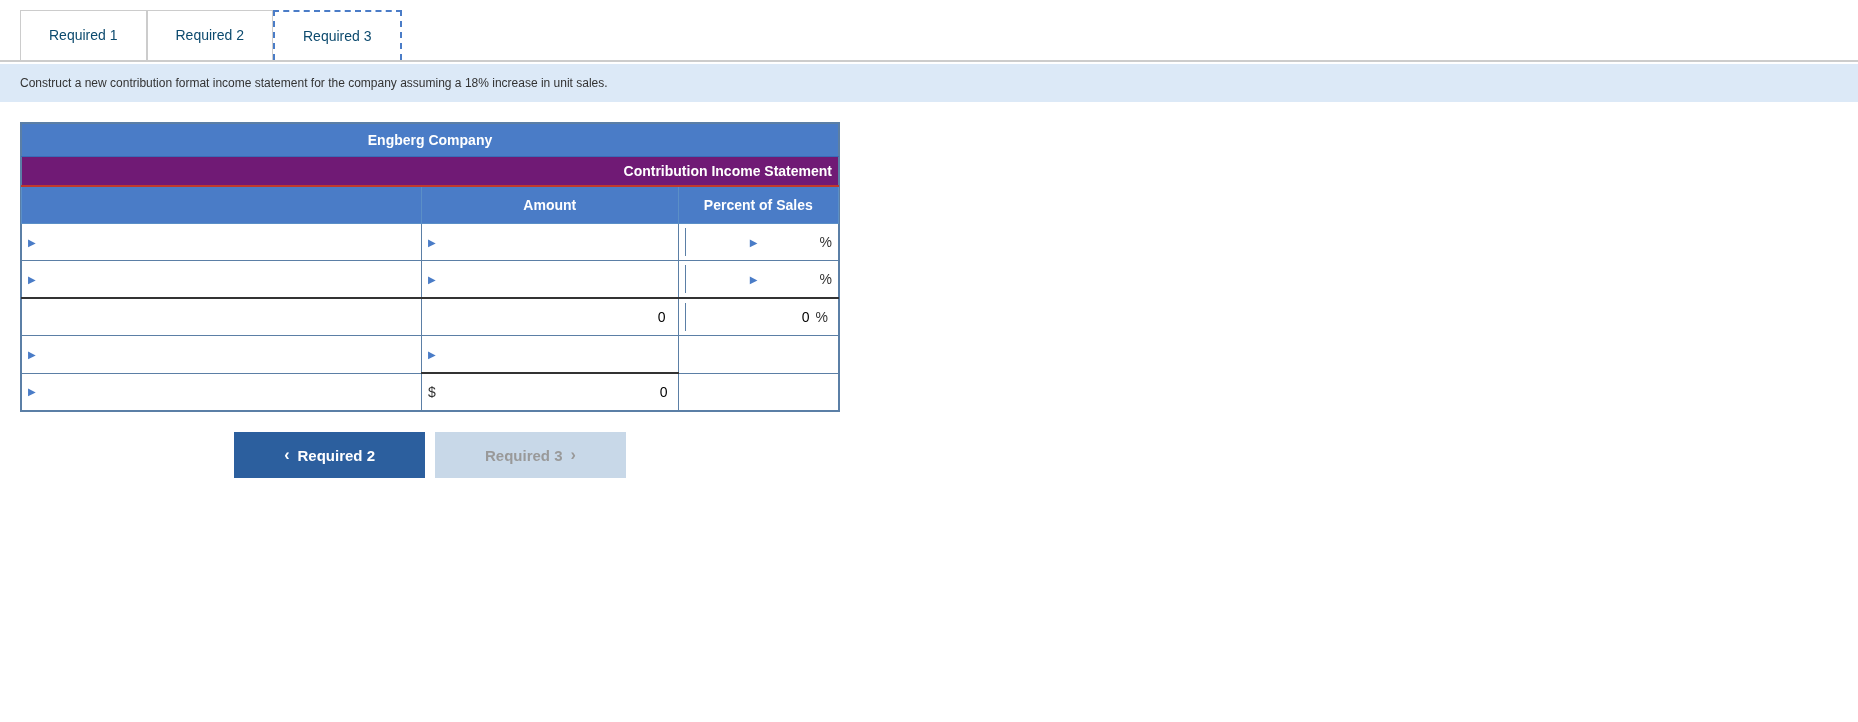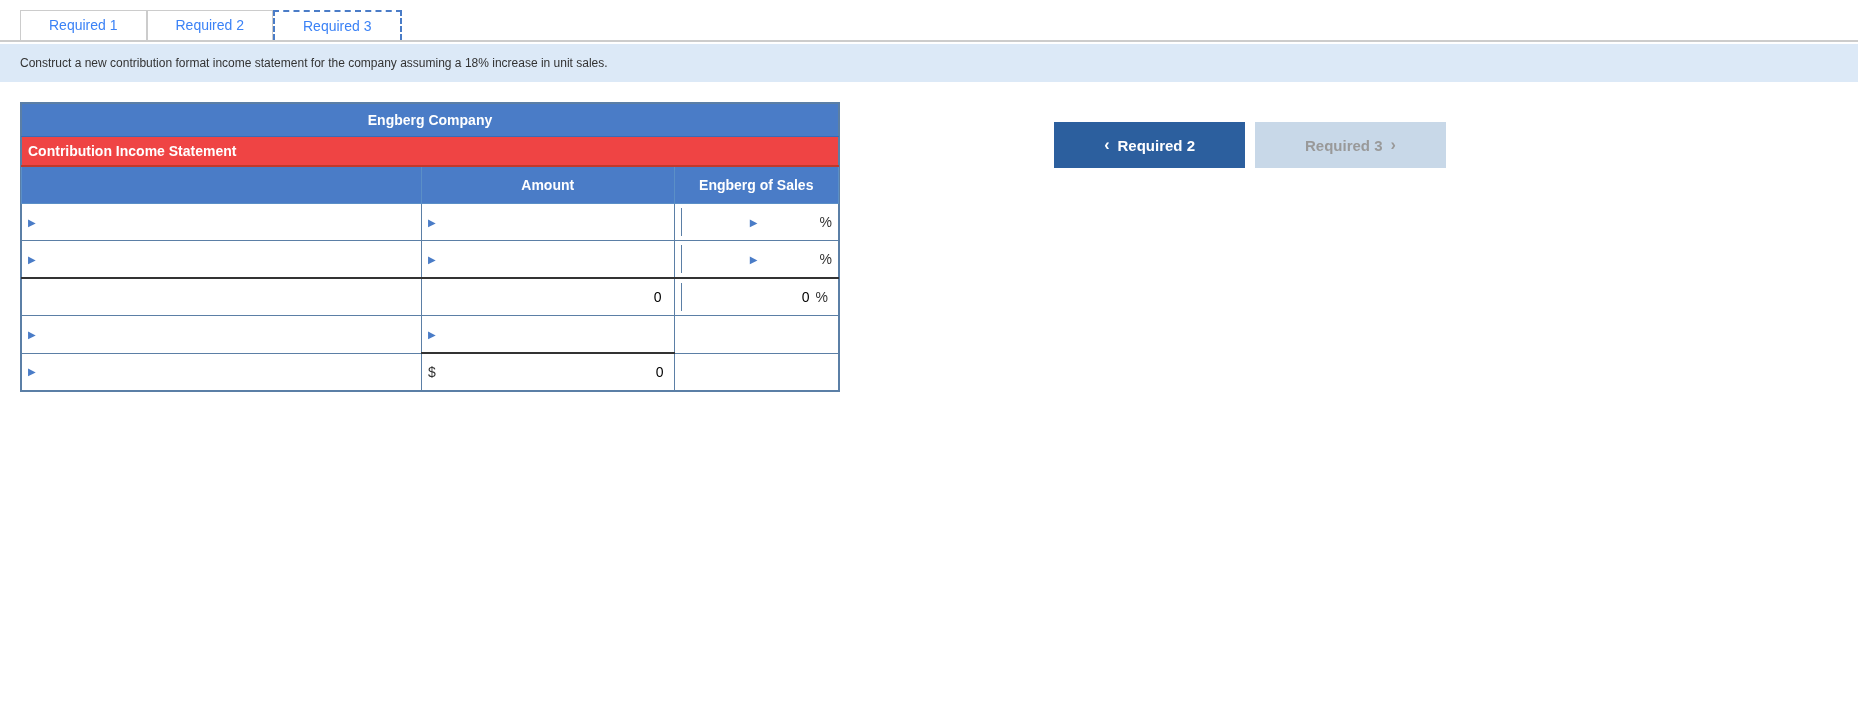--- a/index.html
+++ b/index.html
@@ -13,27 +13,27 @@
     }
 
     
     .tabs-container {
       display: flex;
       border-bottom: 2px solid #ccc;
       padding: 10px 20px 0 20px;
       background: #fff;
     }
     .tab {
-      padding: 6px 28px;
+      padding: 16px 28px;
       border: 1px solid #ccc;
       border-bottom: none;
       cursor: pointer;
       background: #fff;
       font-size: 14px;
-      color: #3b82f6;
+      color: #0c4a6e;
       margin-right: 0;
     }
     .tab.active {
       border: 2px dashed #4a7cc7;
       border-bottom: none;
       background: #fff;
       font-weight: normal;
     }
     .tab:first-child {
       border-right: 1px solid #ccc;
@@ -45,20 +45,21 @@
       padding: 12px 20px;
       font-size: 12px;
       color: #333;
       margin-top: 2px;
     }
 
     
     .main-content {
       padding: 20px 20px;
       display: flex;
+      flex-direction: column;
       align-items: flex-start;
     }
 
     
     .table-wrapper {
       width: 820px;
       border: 1px solid #5b7fa6;
       border-collapse: collapse;
     }
 
@@ -70,23 +71,23 @@
     .income-table .header-company {
       background: #4a7cc7;
       color: #fff;
       text-align: center;
       font-weight: bold;
       padding: 8px;
       border-bottom: 1px solid #3a6bb7;
     }
 
     .income-table .header-subtitle {
-      background: #ef4444;
+      background: #701a75;
       color: #fff;
-      text-align: left;
+      text-align: right;
       font-weight: bold;
       padding: 6px;
       border-bottom: 2px solid #c0392b;
     }
 
     .income-table .col-headers {
       background: #4a7cc7;
       color: #fff;
     }
 
@@ -234,21 +235,21 @@
       <thead>
         <tr>
           <td colspan="3" class="header-company">Engberg Company</td>
         </tr>
         <tr>
           <td colspan="3" class="header-subtitle">Contribution Income Statement</td>
         </tr>
         <tr class="col-headers">
           <td></td>
           <td>Amount</td>
-          <td>Engberg of Sales</td>
+          <td>Percent of Sales</td>
         </tr>
       </thead>
       <tbody>
 
         <tr class="data-row">
           <td>
             <div class="cell-with-arrow">
               <span class="row-indicator">▶</span>
               <input type="text" class="input-text-cell" value="" style="">
             </div>

